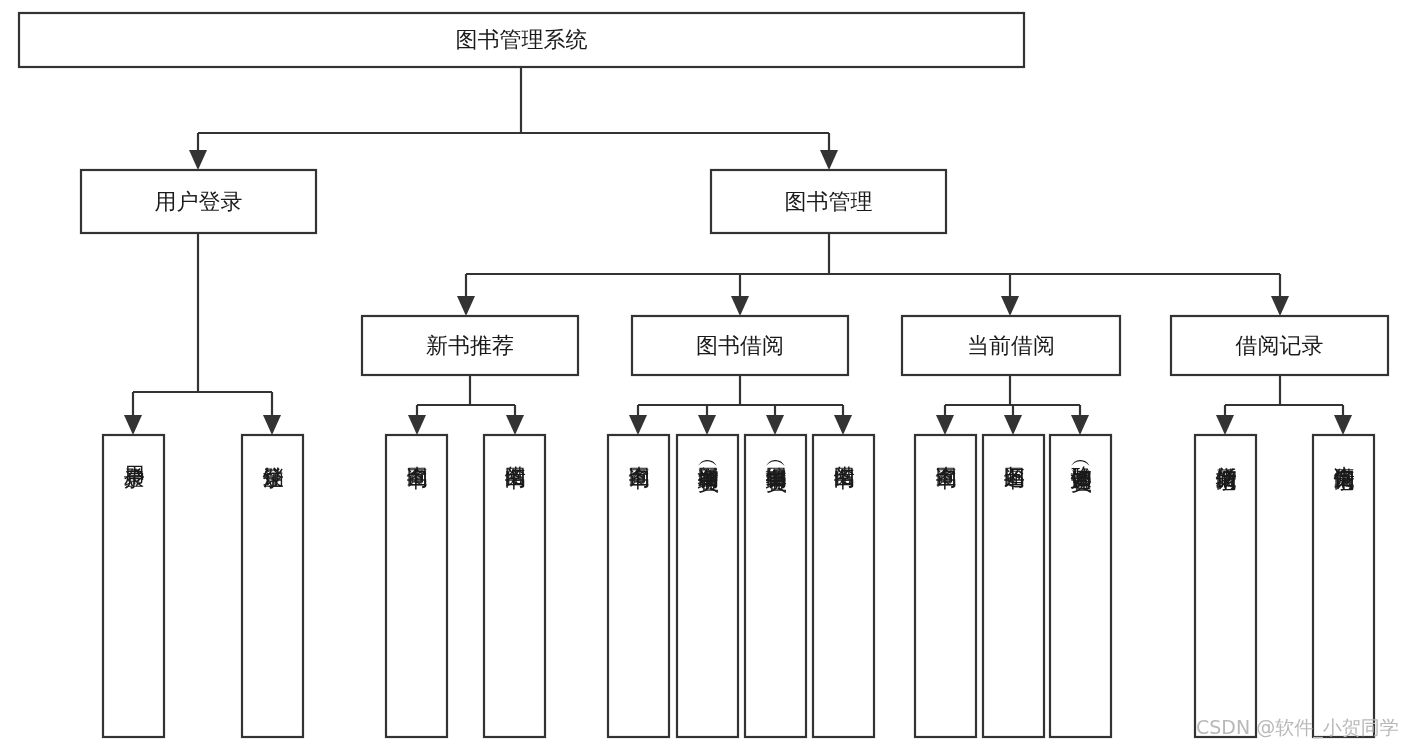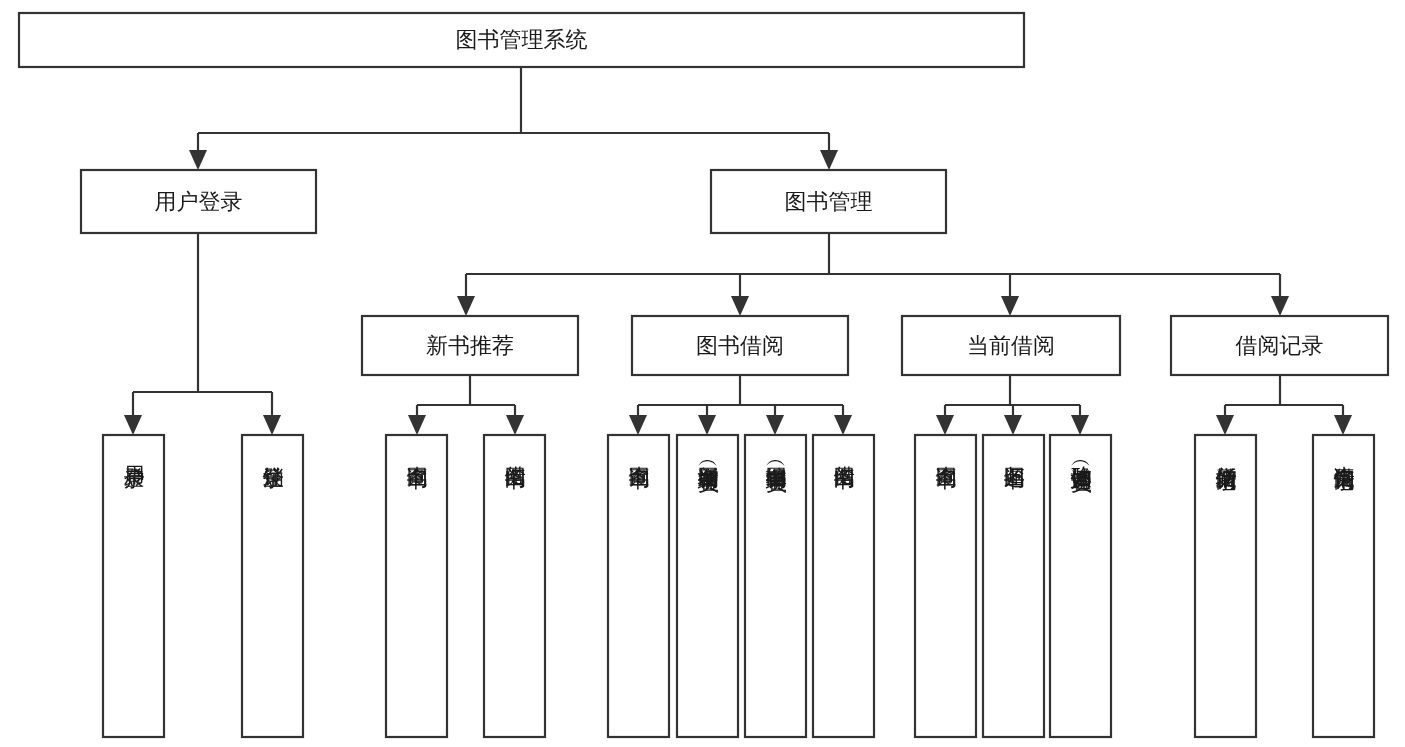--- a/index.html
+++ b/index.html
@@ -234,13 +234,14 @@
         <span class="node-label-v" style="position: static;">确认归还（管理员）</span>
       </div>
       <div class="vlabel-wrap" style="left: 1195px; top: 449px; width: 61px; height: 282px;">
         <span class="node-label-v" style="position: static;">新增借阅记录</span>
       </div>
       <div class="vlabel-wrap" style="left: 1313px; top: 449px; width: 61px; height: 282px;">
         <span class="node-label-v" style="position: static;">查询借阅记录</span>
       </div>
     </div>
 
+  <div class="watermark" style="left:1196px; top:715px;">CSDN @软件_小贺同学</div>
 </div>
 
 </body></html>

